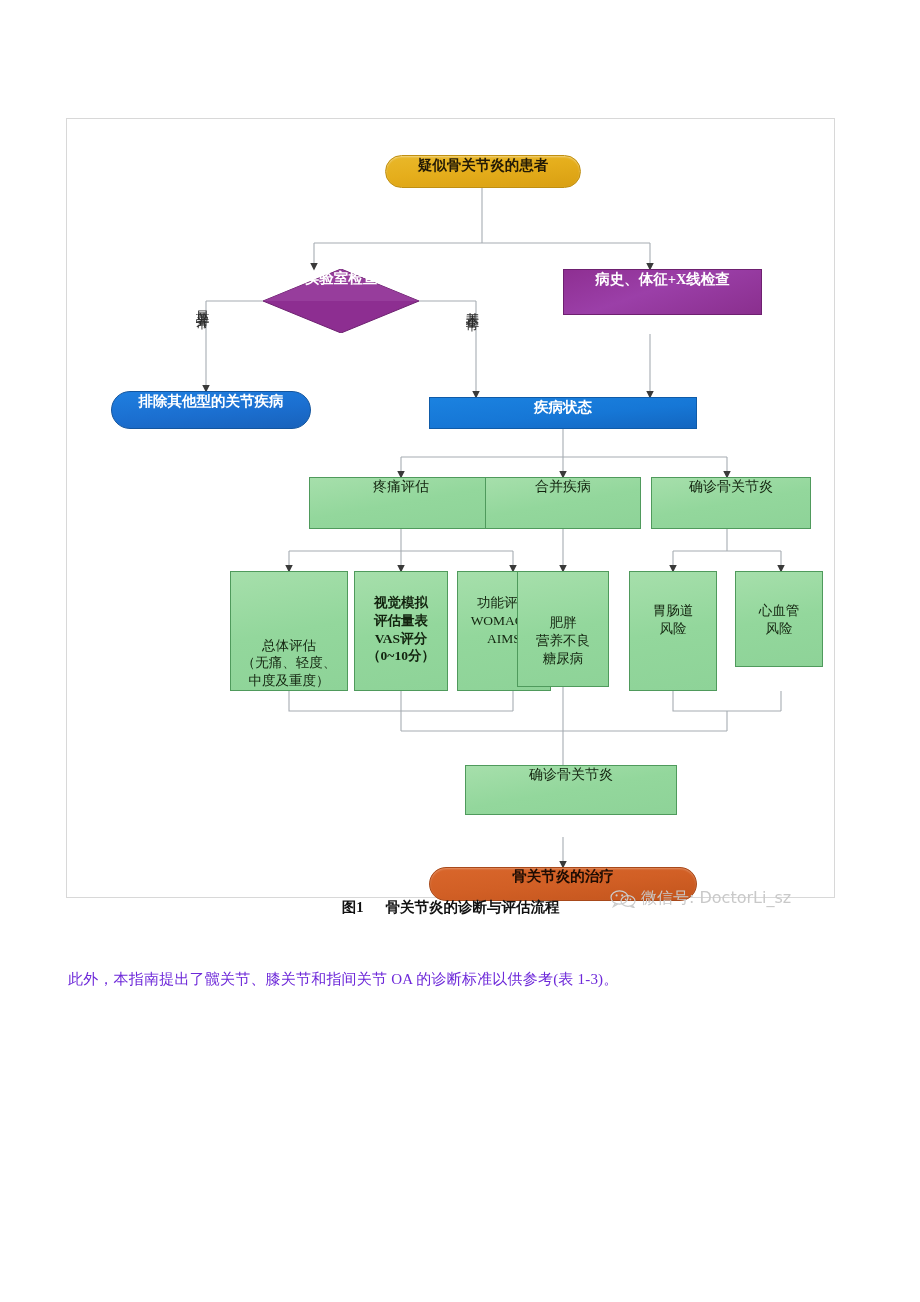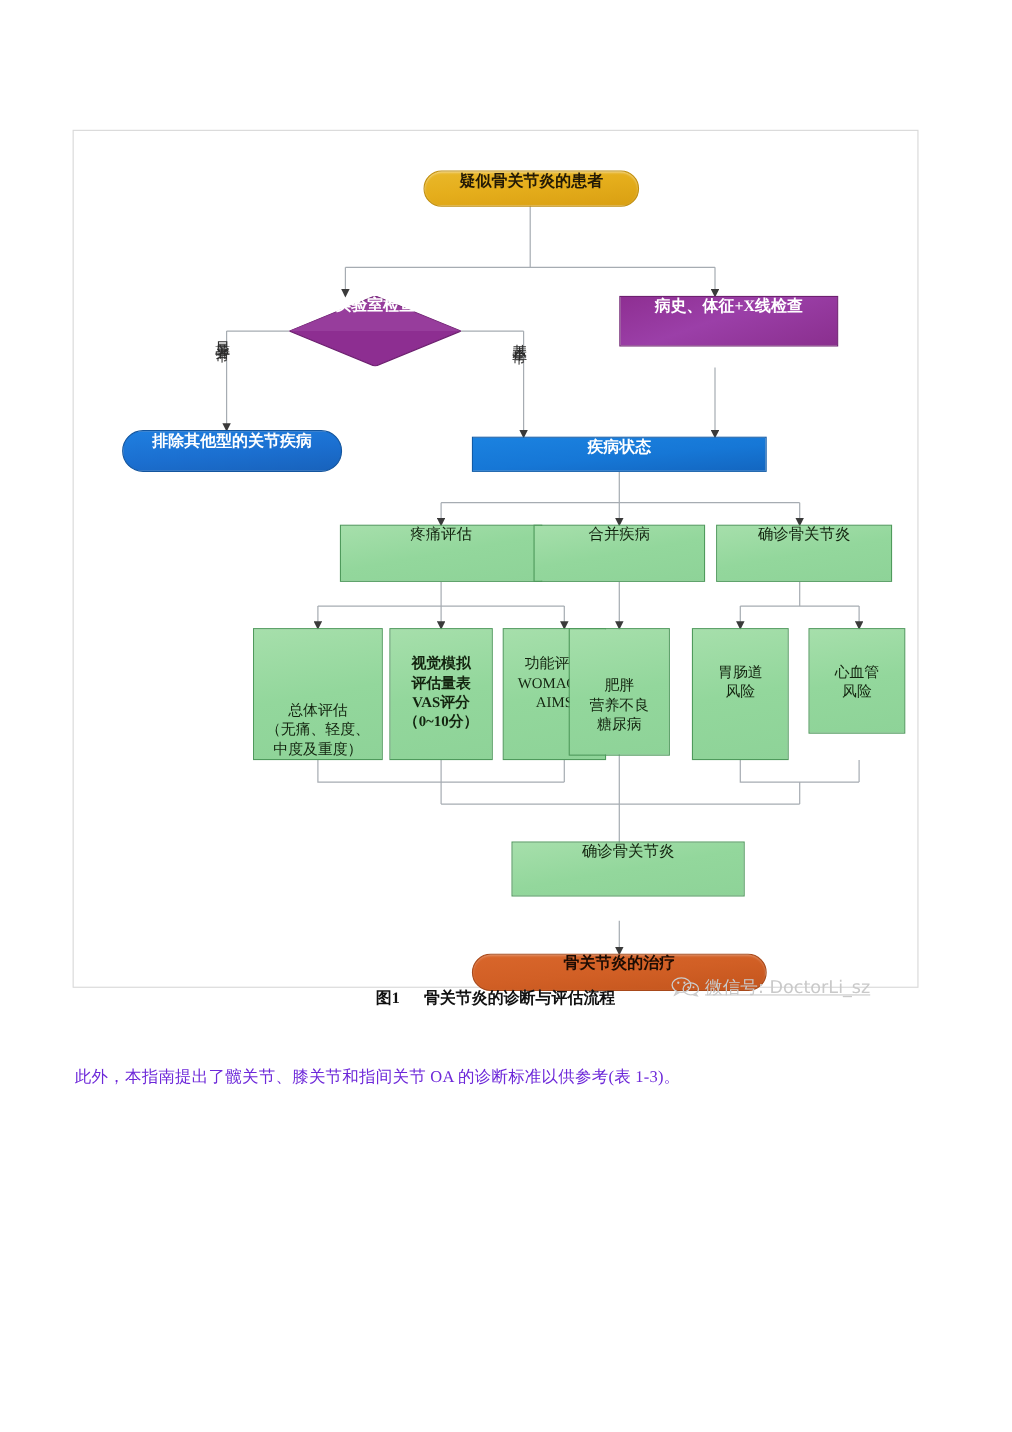--- a/index.html
+++ b/index.html
@@ -123,27 +123,26 @@
     color:#111;
     font-weight:bold;
     z-index:4;
   }
   #caption .cap-num{margin-right:22px;}
 
   
   #watermark{
     position:absolute;
     left:610px;top:888px;
-    display:flex;align-items:flex-start;gap:5px;
+    display:flex;align-items:center;gap:5px;
     color:#c9c9c9;
     font-size:16px;
     font-family:"DejaVu Sans","Liberation Sans",sans-serif;
     z-index:5;
     white-space:nowrap;
-    text-decoration:underline;
   }
   #watermark svg{display:block;}
 
   
   #body-text{
     position:absolute;
     left:68px;top:955px;width:800px;
     font-size:15px;
     color:#6d28d9;
     letter-spacing:.2px;

